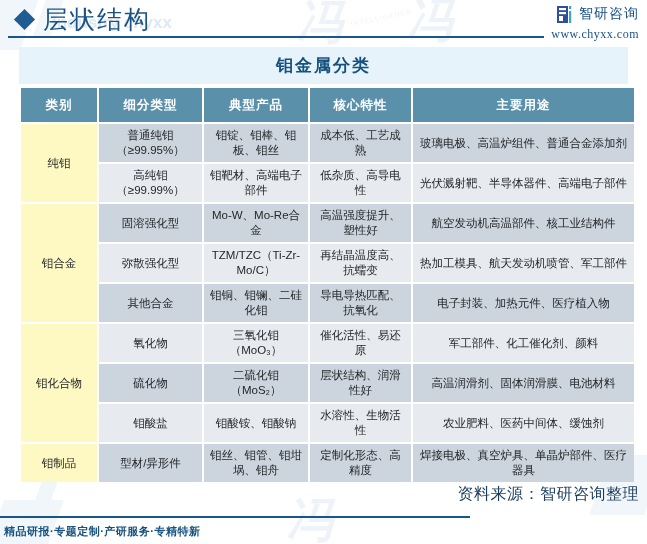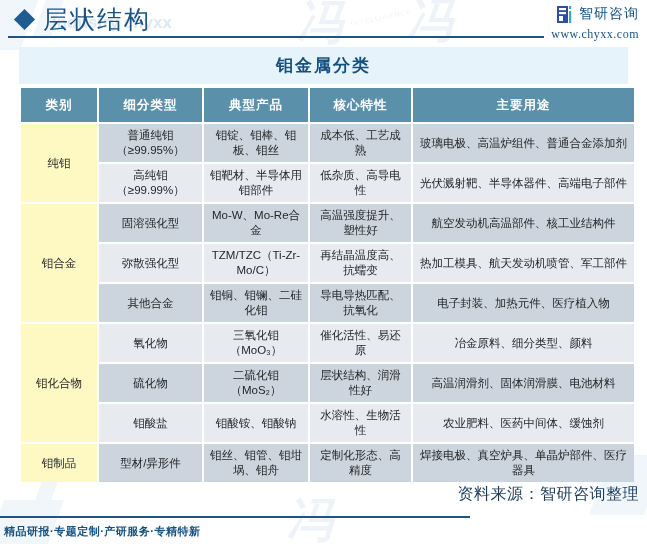--- a/index.html
+++ b/index.html
@@ -252,21 +252,21 @@
     <tbody>
         <tr>
           <td class="cat" rowspan="2">纯钼</td>
           <td class="shade-a">普通纯钼（≥99.95%）</td>
           <td class="shade-a">钼锭、钼棒、钼板、钼丝</td>
           <td class="shade-a">成本低、工艺成熟</td>
           <td class="shade-a">玻璃电极、高温炉组件、普通合金添加剂</td>
         </tr>
         <tr>
           <td class="shade-b">高纯钼（≥99.99%）</td>
-          <td class="shade-b">钼靶材、半导体用钼部件</td>
+          <td class="shade-b">钼靶材、高端电子部件</td>
           <td class="shade-b">低杂质、高导电性</td>
           <td class="shade-b">光伏溅射靶、半导体器件、高端电子部件</td>
         </tr>
         <tr>
           <td class="cat" rowspan="3">钼合金</td>
           <td class="shade-a">固溶强化型</td>
           <td class="shade-a">Mo-W、Mo-Re合金</td>
           <td class="shade-a">高温强度提升、塑性好</td>
           <td class="shade-a">航空发动机高温部件、核工业结构件</td>
         </tr>
@@ -280,21 +280,21 @@
           <td class="shade-a">其他合金</td>
           <td class="shade-a">钼铜、钼镧、二硅化钼</td>
           <td class="shade-a">导电导热匹配、抗氧化</td>
           <td class="shade-a">电子封装、加热元件、医疗植入物</td>
         </tr>
         <tr>
           <td class="cat" rowspan="3">钼化合物</td>
           <td class="shade-b">氧化物</td>
           <td class="shade-b">三氧化钼（MoO₃）</td>
           <td class="shade-b">催化活性、易还原</td>
-          <td class="shade-b">冶金原料、细分类型、颜料</td>
+          <td class="shade-b">军工部件、化工催化剂、颜料</td>
         </tr>
         <tr>
           <td class="shade-a">硫化物</td>
           <td class="shade-a">二硫化钼（MoS₂）</td>
           <td class="shade-a">层状结构、润滑性好</td>
           <td class="shade-a">高温润滑剂、固体润滑膜、电池材料</td>
         </tr>
         <tr>
           <td class="shade-b">钼酸盐</td>
           <td class="shade-b">钼酸铵、钼酸钠</td>

